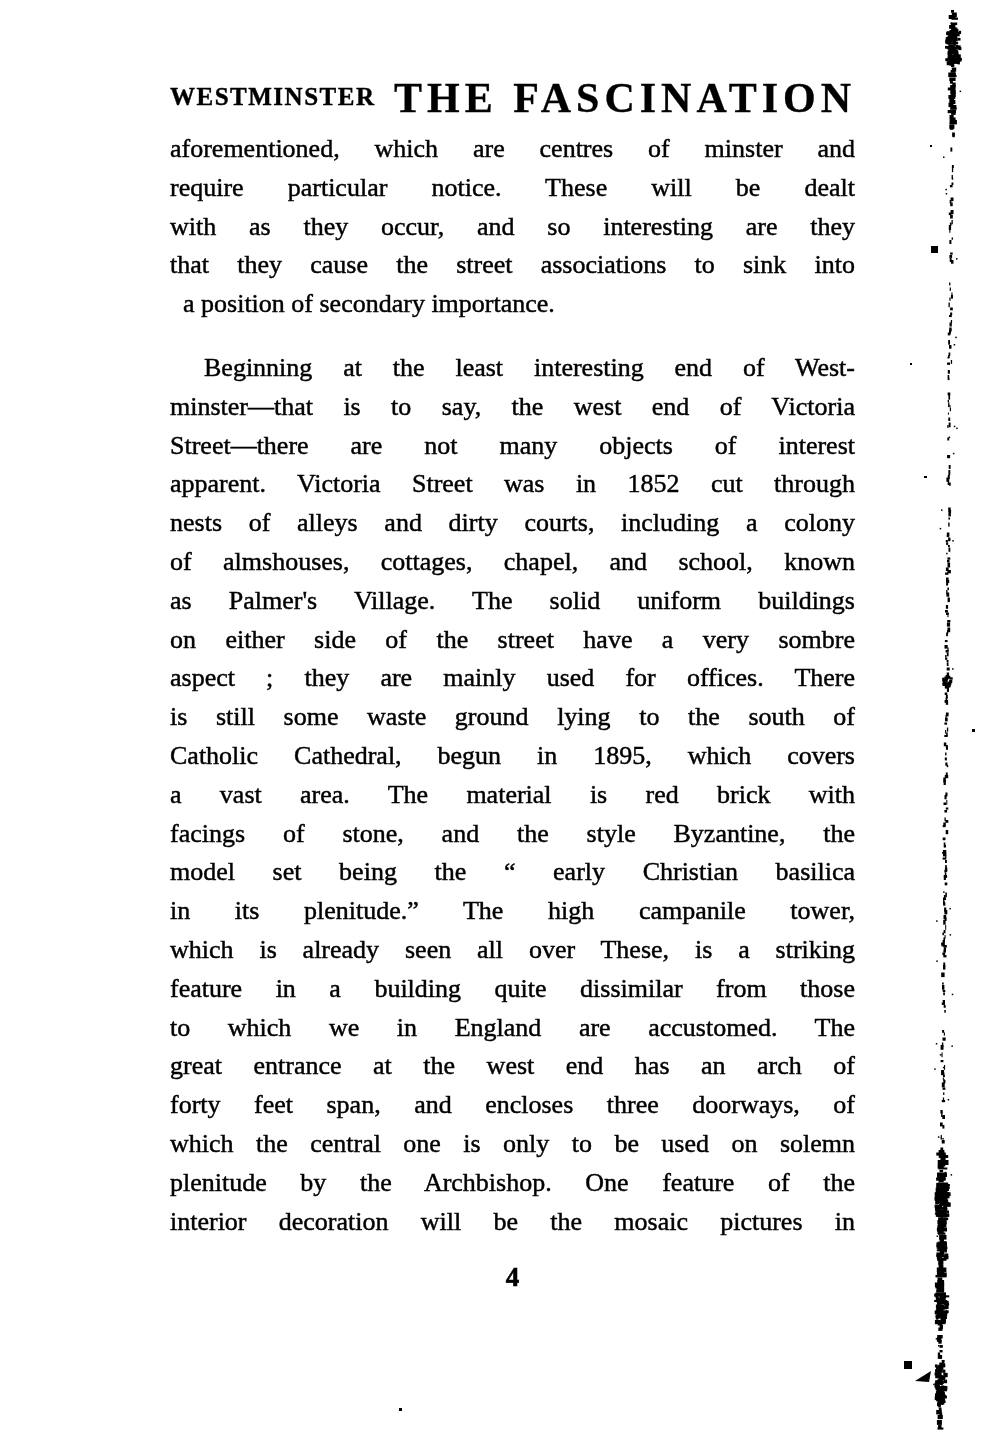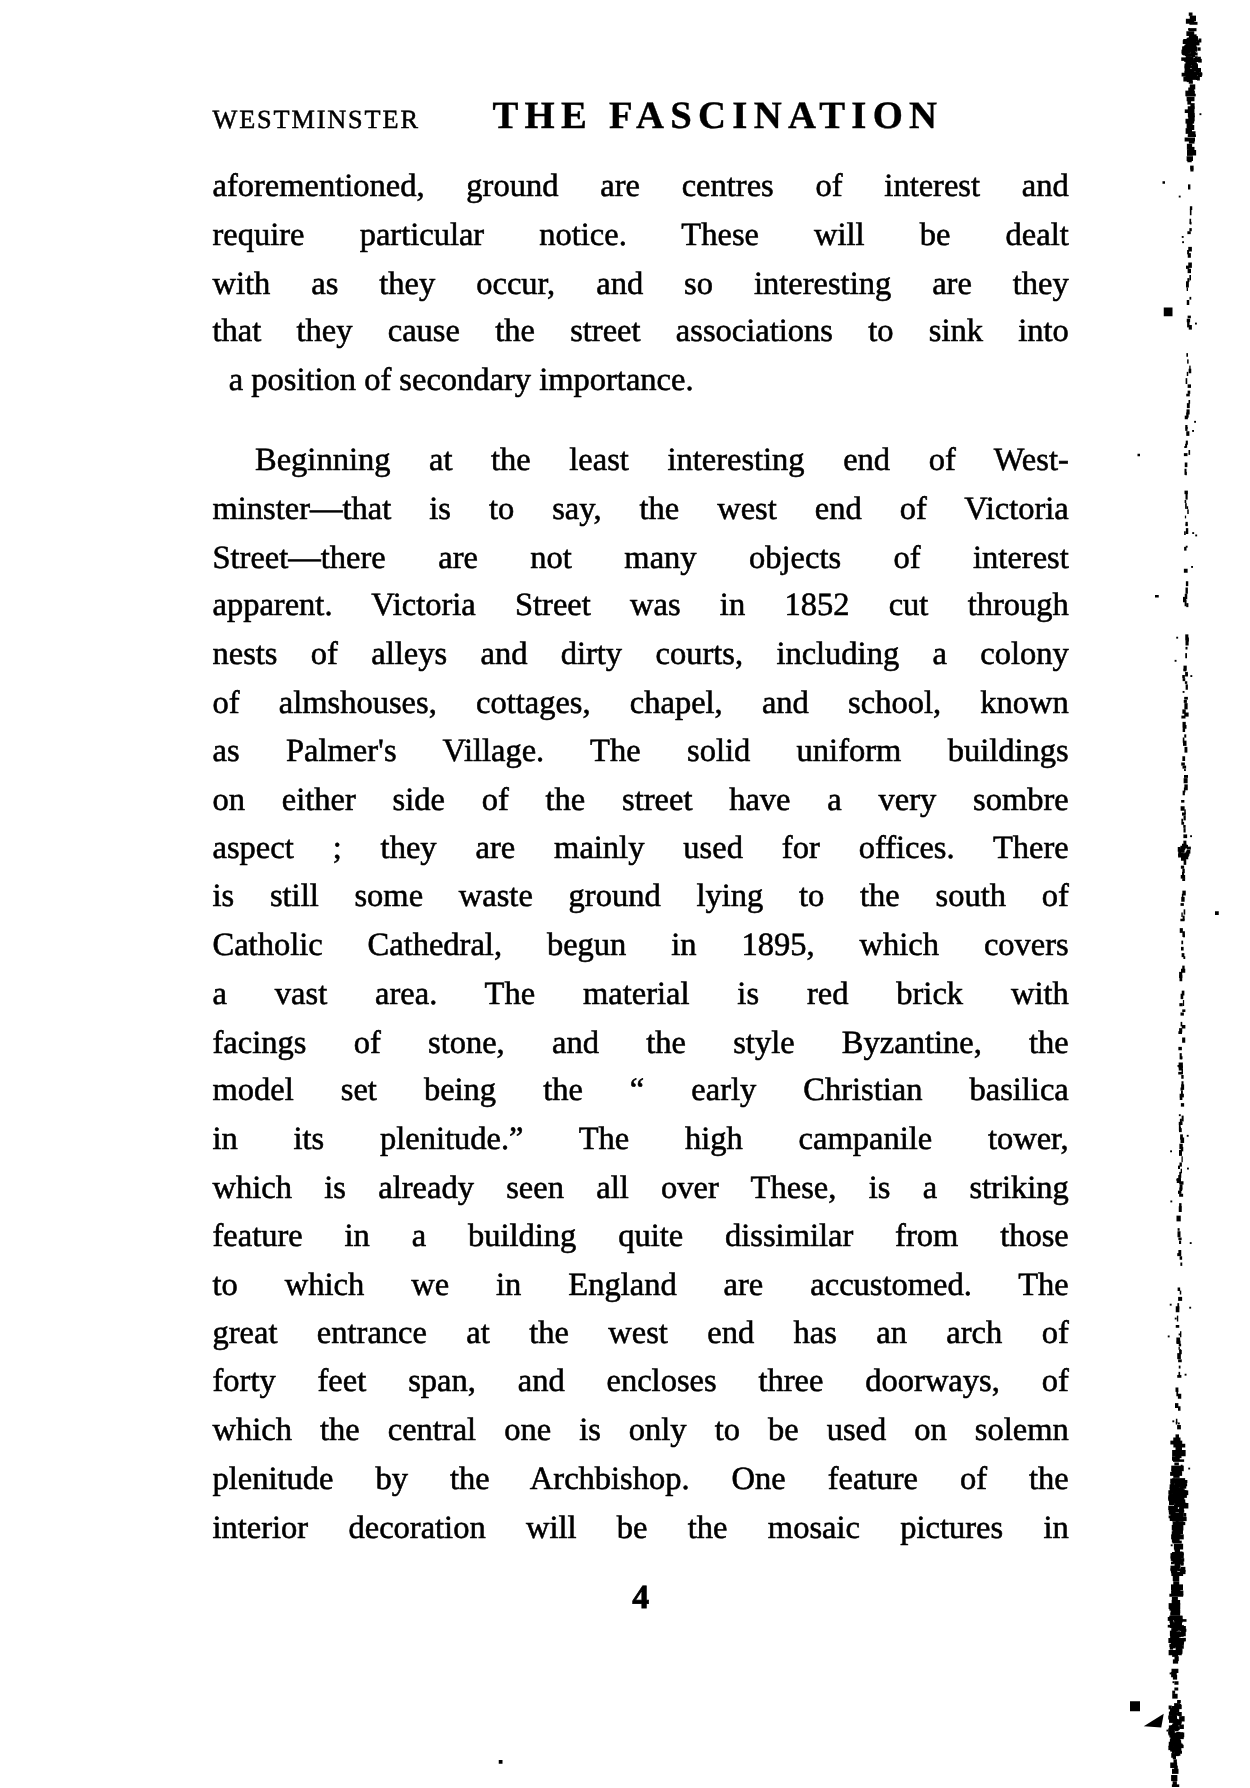--- a/index.html
+++ b/index.html
@@ -13,32 +13,32 @@
     height: 1430px;
     background: #ffffff;
     color: #000000;
     font-family: "Liberation Serif", serif;
     overflow: hidden;
   }
   .running-head {
     position: absolute;
     left: 170px;
     top: 83px;
-    font-size: 21px;
+    font-size: 25px;
     letter-spacing: 1.5px;
-    font-weight: normal;
+    font-weight: bold;
     -webkit-text-stroke: 0.4px #000;
     white-space: nowrap;
     text-align: center;
   }
   .chapter-head {
     position: absolute;
     left: 394px;
     top: 74px;
-    font-size: 31px;
+    font-size: 42px;
     font-weight: bold;
     letter-spacing: 5px;
     -webkit-text-stroke: 0.3px #000;
     white-space: nowrap;
     text-align: right;
   }
   .page-body {
     position: absolute;
     left: 170px;
     top: 130px;
@@ -78,21 +78,21 @@
   }
 </style>
 </head>
 <body>
 
 <div class="scan">
   <span class="running-head">WESTMINSTER</span>
   <span class="chapter-head">THE FASCINATION</span>
 
   <div class="page-body">
-      <div class="bl">aforementioned, ground are centres of interest and</div>
+      <div class="bl">aforementioned, which are centres of minster and</div>
       <div class="bl">require particular notice.  These will be dealt</div>
       <div class="bl">with as they occur, and so interesting are they</div>
       <div class="bl">that they cause the street associations to sink into</div>
       <div class="bl end">a position of secondary importance.</div>
       <div class="bl ind">Beginning at the least interesting end of West-</div>
       <div class="bl">minster—that is to say, the west end of Victoria</div>
       <div class="bl">Street—there are not many objects of interest</div>
       <div class="bl">apparent.  Victoria Street was in 1852 cut through</div>
       <div class="bl">nests of alleys and dirty courts, including a colony</div>
       <div class="bl">of almshouses, cottages, chapel, and school, known</div>

